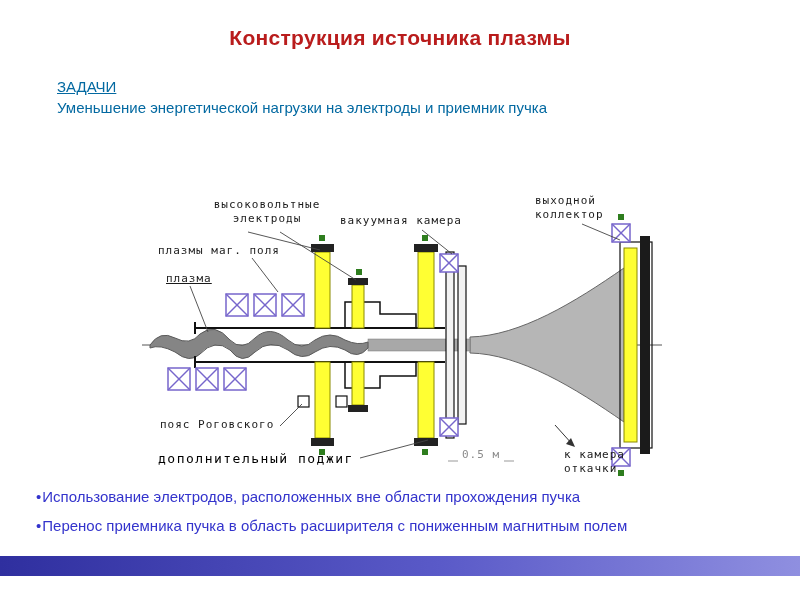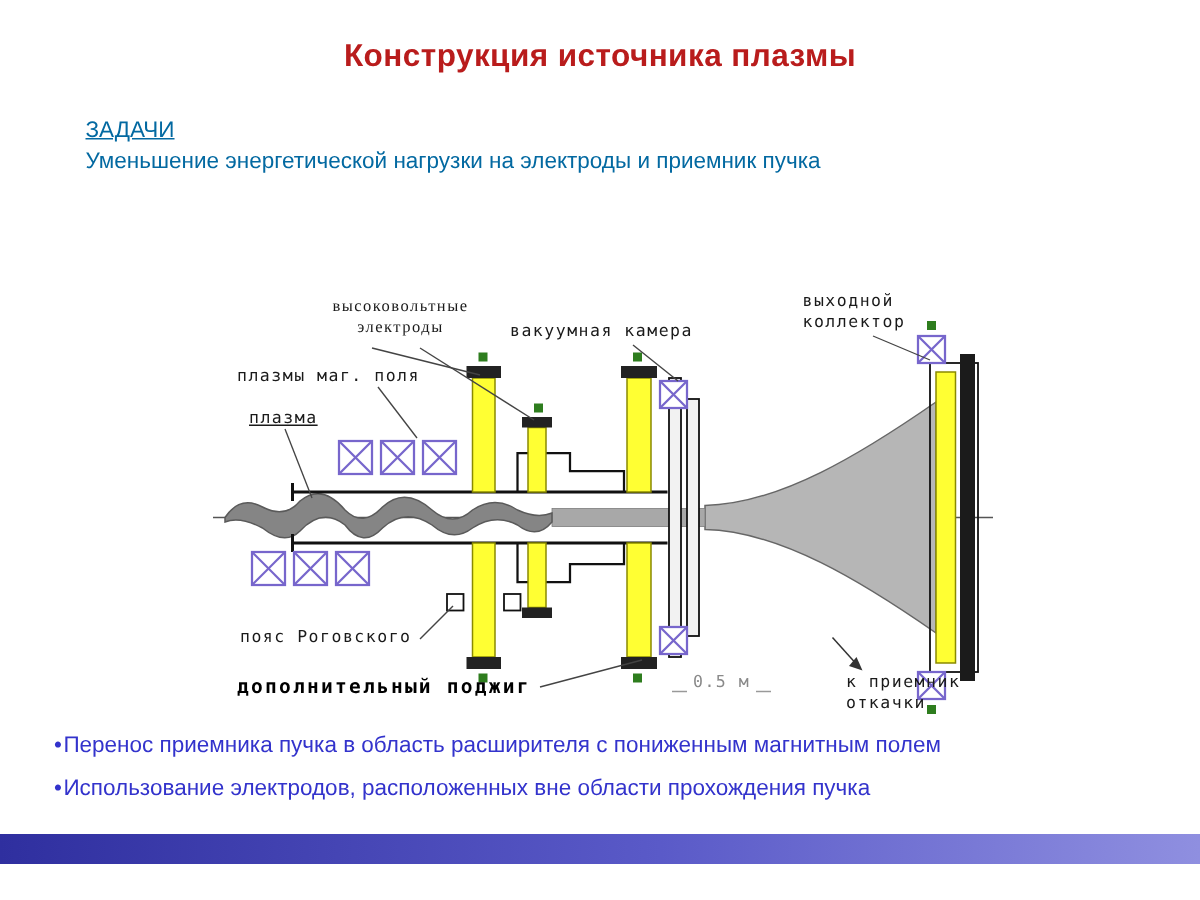--- a/index.html
+++ b/index.html
@@ -28,21 +28,21 @@
   }
   .diagram svg { position:absolute; left:0; top:0; }
   .dlabel {
     position:absolute;
     font-family:"DejaVu Sans Mono", monospace;
     font-size:11px; letter-spacing:1px; color:#1a1a1a;
     white-space:pre-line; line-height:1.25;
   }
   .dlabel.center { text-align:center; }
   .dlabel.bold {
-    font-weight:bold; font-size:13px; letter-spacing:1.5px; color:#000;
+    font-weight:normal; font-size:13px; letter-spacing:1.5px; color:#000;
   }
   .dlabel.gray { color:#8a8a8a; }
   .bullets {
     position:absolute; left:36px; top:488px; width:740px;
     list-style:none;
     color:#3333cc; font-size:15px;
   }
   .bullets li { margin-bottom:12px; }
   .bullets li::before { content:"\2022"; margin-right:1px; }
   .bottom-bar {
@@ -183,32 +183,32 @@
       <line x1="425" y1="235" x2="443" y2="255" stroke="#333" stroke-width="1"></line>
       <polygon points="445,257 436,254 441,248" fill="#333"></polygon>
     </g>
 
     <g stroke="#999" stroke-width="1">
       <line x1="318" y1="271" x2="328" y2="271"></line>
       <line x1="374" y1="271" x2="384" y2="271"></line>
     </g>
   </svg>
 
-  <div class="dlabel center" style="left:62px; top:8px; width:150px;font-family:Liberation Serif, serif;">высоковольтные
+  <div class="dlabel center" style="left:62px; top:8px; width:150px;">высоковольтные
 электроды</div>
   <div class="dlabel" style="left:210px; top:24px;">вакуумная камера</div>
   <div class="dlabel" style="left:405px; top:4px;">выходной
 коллектор</div>
   <div class="dlabel" style="left:28px; top:54px;">плазмы маг. поля</div>
   <div class="dlabel" style="left:36px; top:82px;text-decoration:underline;">плазма</div>
   <div class="dlabel" style="left:30px; top:228px;">пояс Роговского</div>
   <div class="dlabel bold" style="left:28px; top:261px;">дополнительный поджиг</div>
   <div class="dlabel gray" style="left:332px; top:258px;">0.5 м</div>
-  <div class="dlabel" style="left:434px; top:258px;">к приемник
+  <div class="dlabel" style="left:434px; top:258px;">к камера
 откачки</div>
 </div>
 
 <ul class="bullets">
+  <li>Использование электродов, расположенных вне области прохождения пучка</li>
   <li>Перенос приемника пучка в область расширителя с пониженным магнитным полем</li>
-  <li>Использование электродов, расположенных вне области прохождения пучка</li>
 </ul>
 
 <div class="bottom-bar"></div>
 
 </body></html>

